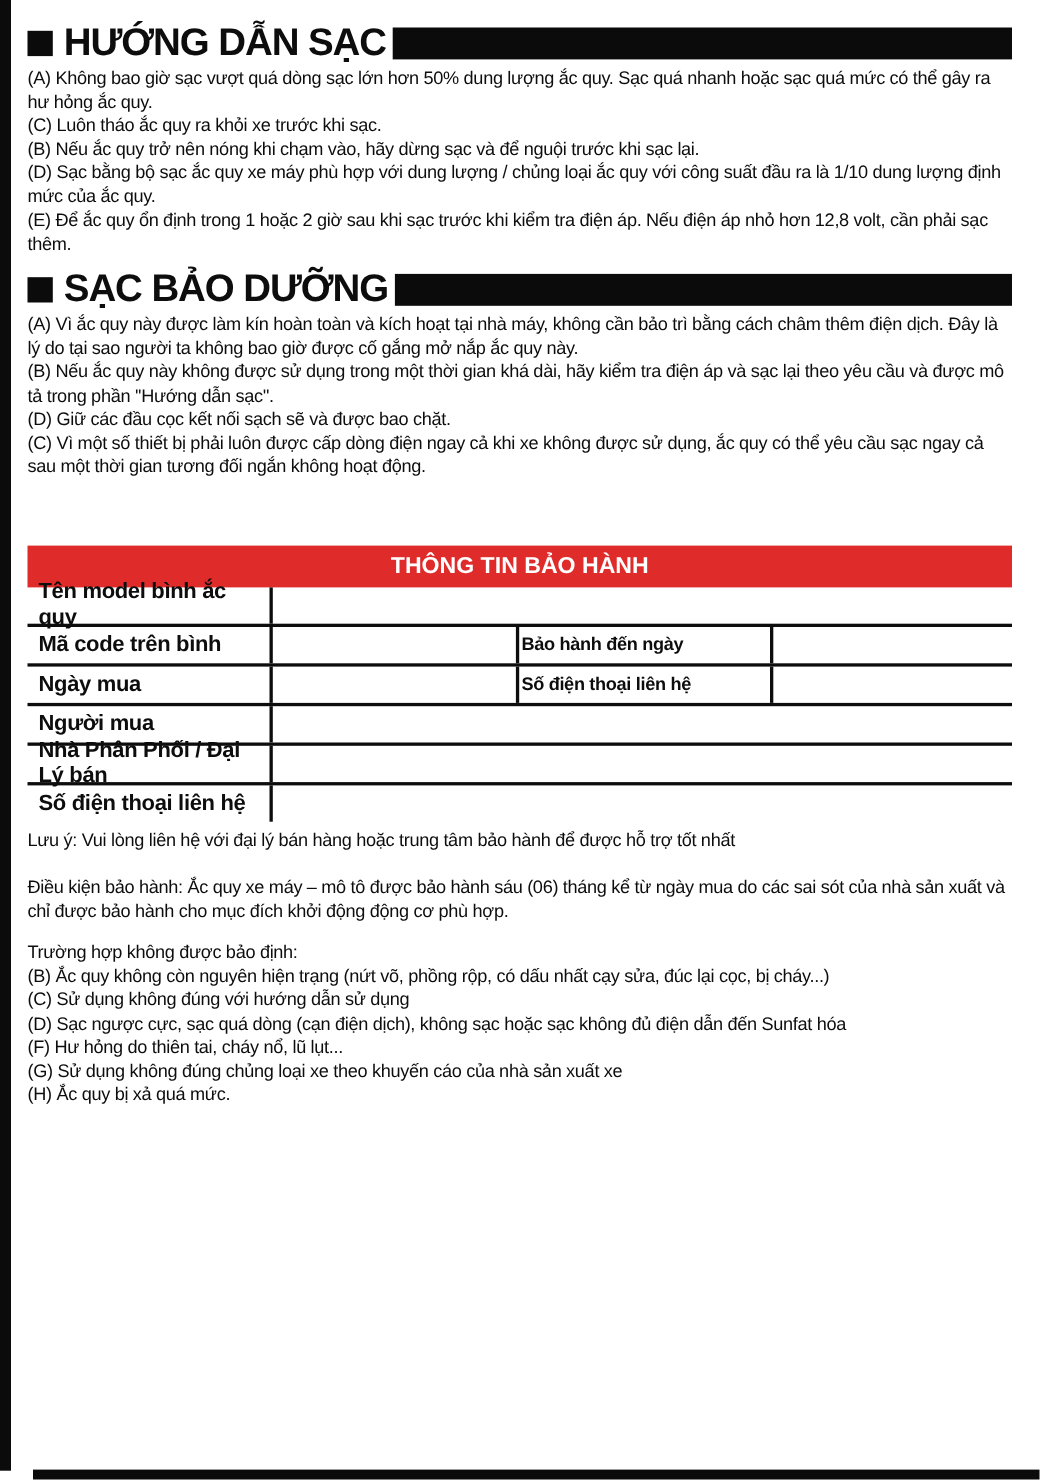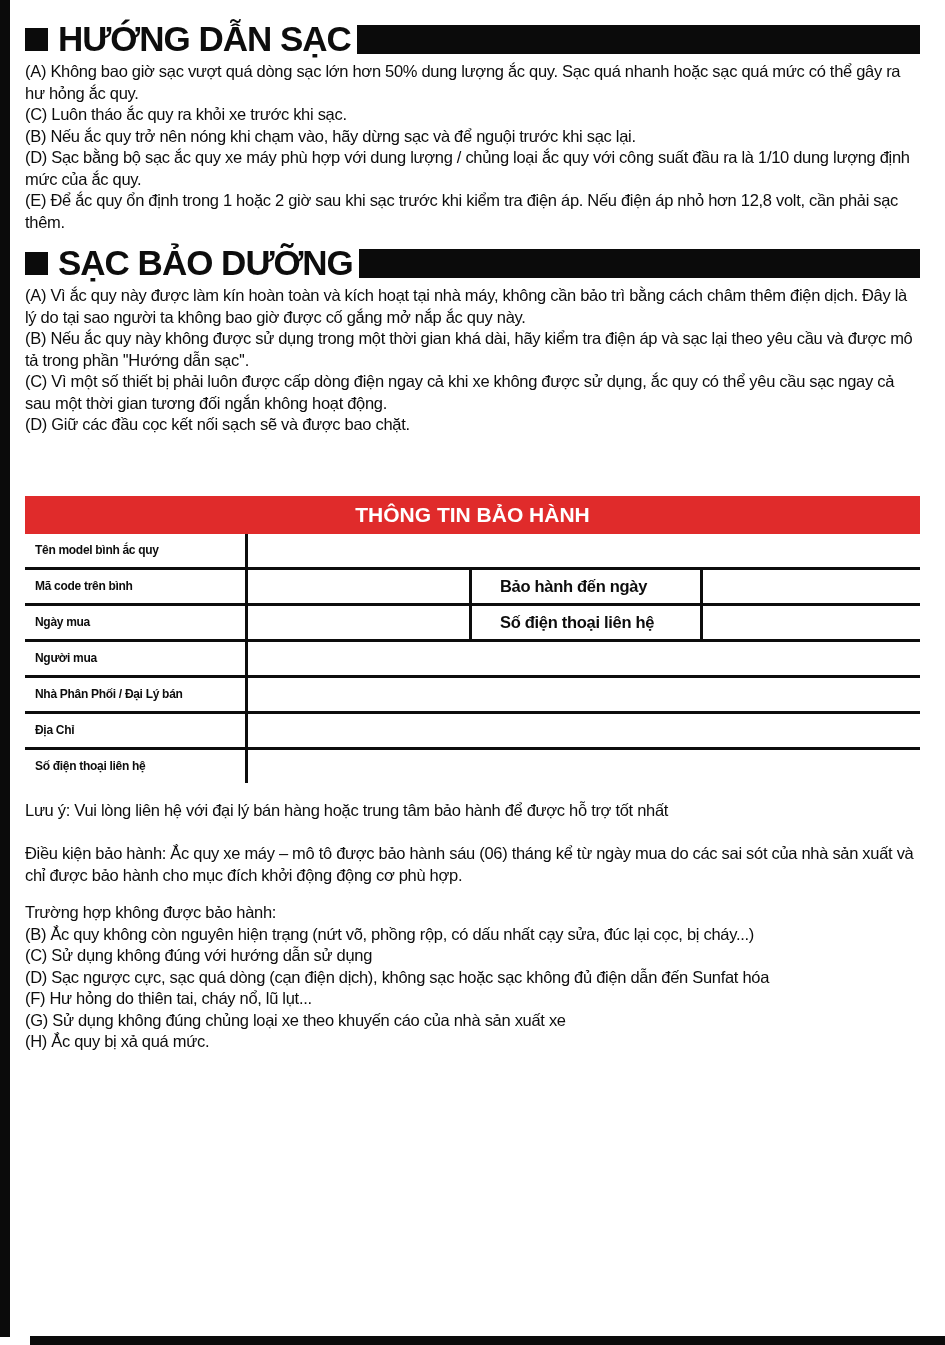--- a/index.html
+++ b/index.html
@@ -27,28 +27,28 @@
      margin:0;font-size:16.5px;font-weight:400;line-height:21.5px;letter-spacing:-0.3px;}
 
   
   .wtable{margin-top:60px;width:895px;}
   .wt-titlebar{height:38px;display:flex;align-items:center;justify-content:center;}
   .wt-title{color:#ffffff;font-size:21px;font-weight:800;letter-spacing:0;}
   .wrow{display:flex;height:33px;align-items:stretch;}
   .wrow.bb{border-bottom:3px solid #0d0d0d;}
   .cell{box-sizing:border-box;display:flex;align-items:center;}
   .cell.lab{width:223px;flex:0 0 auto;border-right:3px solid #0d0d0d;padding-left:10px;
-            font-size:12px;font-weight:700;letter-spacing:-0.3px;}
+            font-size:20px;font-weight:700;letter-spacing:-0.3px;}
   .cell.val{flex:1 1 auto;}
   .cell.val1{width:224px;flex:0 0 auto;border-right:3px solid #0d0d0d;}
-  .cell.lab2{width:231px;flex:0 0 auto;border-right:3px solid #0d0d0d;padding-left:28px;
+  .cell.lab2{width:231px;flex:0 0 auto;border-right:3px solid #0d0d0d;padding-left:2px;
              font-size:16.5px;font-weight:700;letter-spacing:-0.3px;}
   .cell.val2{flex:1 1 auto;}
 
-  .note{margin-top:17px;}
+  .note{margin-top:7px;}
   .cond{margin-top:22px;}
   .excl-title{margin-top:16px;}
 </style>
 </head>
 <body>
 
 <div class="page">
   <div class="left-bar"></div>
 
   <div class="content">
@@ -67,22 +67,22 @@
     </div>
 
     <div class="section-header sh2">
       <span class="marker-sq"></span>
       <h1 class="section-title">SẠC BẢO DƯỠNG</h1>
       <span class="title-bar"></span>
     </div>
     <div class="plist">
       <p>(A) Vì ắc quy này được làm kín hoàn toàn và kích hoạt tại nhà máy, không cần bảo trì bằng cách châm thêm điện dịch.  Đây là lý do tại sao người ta không bao giờ được cố gắng mở nắp ắc quy này.</p>
       <p>(B) Nếu ắc quy này không được sử dụng trong một thời gian khá dài, hãy kiểm tra điện áp và sạc lại theo yêu cầu và được mô tả trong phần ''Hướng dẫn sạc''.</p>
+      <p>(D) Giữ các đầu cọc kết nối sạch sẽ và được bao chặt.</p>
       <p>(C) Vì một số thiết bị phải luôn được cấp dòng điện ngay cả khi xe không được sử dụng, ắc quy có thể yêu cầu sạc ngay cả sau một thời gian tương đối ngắn không hoạt động.</p>
-      <p>(D) Giữ các đầu cọc kết nối sạch sẽ và được bao chặt.</p>
     </div>
 
     <div class="wtable">
       <div class="wt-titlebar" style="background:#e02b2b;justify-content:center;">
         <span class="wt-title">THÔNG TIN BẢO HÀNH</span>
       </div>
 
       <div class="wrow bb">
         <div class="cell lab">Tên model bình ắc quy</div>
         <div class="cell val"></div>
@@ -105,34 +105,30 @@
       <div class="wrow bb">
         <div class="cell lab">Người mua</div>
         <div class="cell val"></div>
       </div>
 
       <div class="wrow bb">
         <div class="cell lab">Nhà Phân Phối / Đại Lý bán</div>
         <div class="cell val"></div>
       </div>
 
-      <div class="wrow bb">
-        <div class="cell lab">Địa Chỉ</div>
-        <div class="cell val"></div>
-      </div>
 
       <div class="wrow">
         <div class="cell lab">Số điện thoại liên hệ</div>
         <div class="cell val"></div>
       </div>
     </div>
 
     <p class="note">Lưu ý: Vui lòng liên hệ với đại lý bán hàng hoặc trung tâm bảo hành để được hỗ trợ tốt nhất</p>
     <p class="cond">Điều kiện bảo hành: Ắc quy xe máy – mô tô được bảo hành sáu (06) tháng kể từ ngày mua do các sai sót của nhà sản xuất và chỉ được bảo hành cho mục đích khởi động động cơ phù hợp.</p>
-    <p class="excl-title">Trường hợp không được bảo hành:</p>
+    <p class="excl-title">Trường hợp không được bảo định:</p>
     <div class="excl-list">
       <p>(B) Ắc quy không còn nguyên hiện trạng (nứt võ, phồng rộp, có dấu nhất cạy sửa, đúc lại cọc, bị cháy...)</p>
       <p>(C) Sử dụng không đúng với hướng dẫn sử dụng</p>
       <p>(D) Sạc ngược cực, sạc quá dòng (cạn điện dịch), không sạc hoặc sạc không đủ điện dẫn đến Sunfat hóa</p>
       <p>(F) Hư hỏng do thiên tai, cháy nổ, lũ lụt...</p>
       <p>(G) Sử dụng không đúng chủng loại xe theo khuyến cáo của nhà sản xuất xe</p>
       <p>(H) Ắc quy bị xả quá mức.</p>
     </div>
 
   </div>

